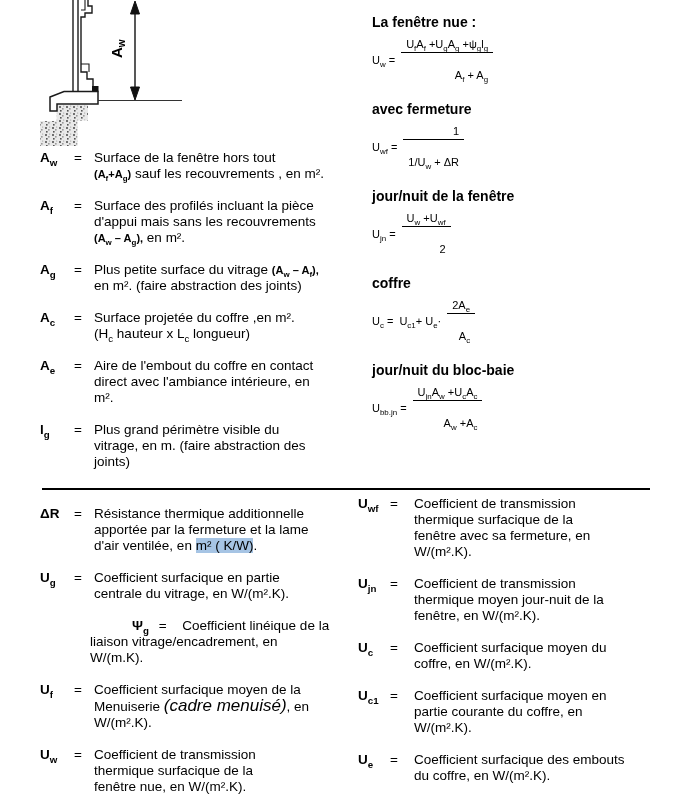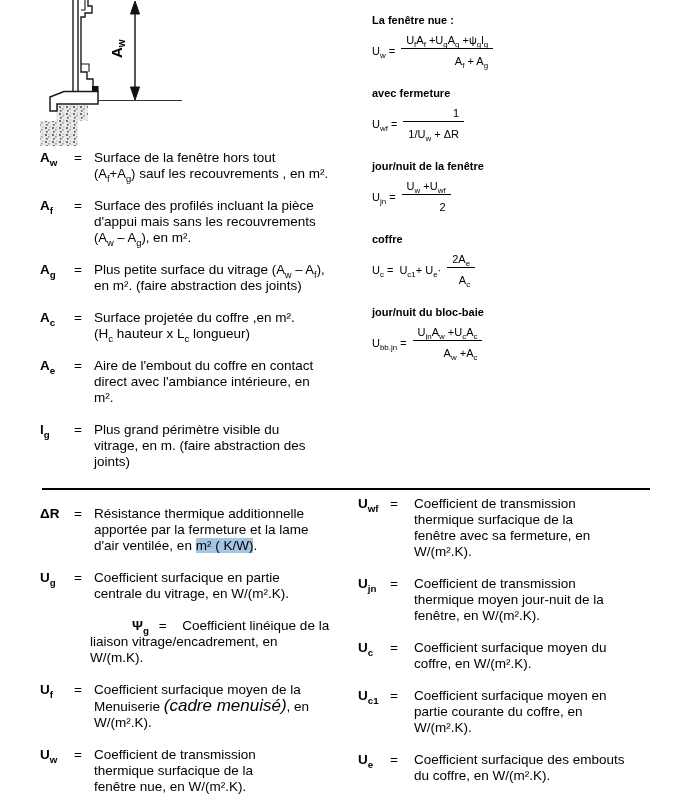--- a/index.html
+++ b/index.html
@@ -2,21 +2,21 @@
 <html style="--hl: #a6c4e4;"><head>
 <meta charset="utf-8">
 <style>
   html,body{margin:0;padding:0;}
   body{
     width:695px;height:794px;position:relative;background:#fff;color:#000;
     font-family:"Liberation Sans","DejaVu Sans",sans-serif;
     -webkit-font-smoothing:antialiased;overflow:hidden;
   }
   sub{font-size:0.72em;line-height:0;}
-  .sm{font-size:13px;font-weight:normal;}
+  .sm{font-size:11px;font-weight:bold;}
   i{font-size:17px;}
   .hl{background:var(--hl,#a6c4e4);}
 
   
   .diagram{position:absolute;left:30px;top:0;}
 
   
   .defs{position:absolute;font-size:13.5px;line-height:16px;}
   #defs-top{left:40px;top:150px;width:310px;}
   #defs-bl{left:40px;top:506px;width:310px;}
@@ -30,26 +30,26 @@
   .def-row.indent .eq{margin:0 12px 0 6px;}
   .def-row.indent br + *{text-indent:0;}
 
   
   .divider{position:absolute;left:42px;top:488px;width:608px;height:0;
     border-top:2px solid #000;}
 
   
   .formulas{position:absolute;left:372px;top:14px;width:315px;}
   .f-section{margin-bottom:20px;}
-  .f-heading{font-weight:bold;font-size:11px;margin-bottom:8px;}
+  .f-heading{font-weight:bold;font-size:14px;margin-bottom:8px;}
   .f-line{display:flex;align-items:center;font-size:11px;gap:6px;}
   .f-lhs,.f-pre{white-space:nowrap;}
   .frac{display:inline-block;text-align:right;}
   .frac .num{padding:0 5px 2px;}
-  .frac .den{border-top:1.6px solid #000;padding:6px 5px 0;}
+  .frac .den{border-top:1.6px solid #000;padding:16px 5px 0;}
 </style>
 </head>
 <body>
 
 <svg class="diagram" width="185" height="150" viewBox="0 0 185 150">
   <defs>
     <pattern id="stipple" width="7" height="7" patternUnits="userSpaceOnUse">
       <rect width="7" height="7" fill="#e9e9e9"></rect>
       <rect x="1" y="1" width="2" height="2" fill="#707070"></rect>
       <rect x="4" y="3" width="1.6" height="1.6" fill="#9a9a9a"></rect>

